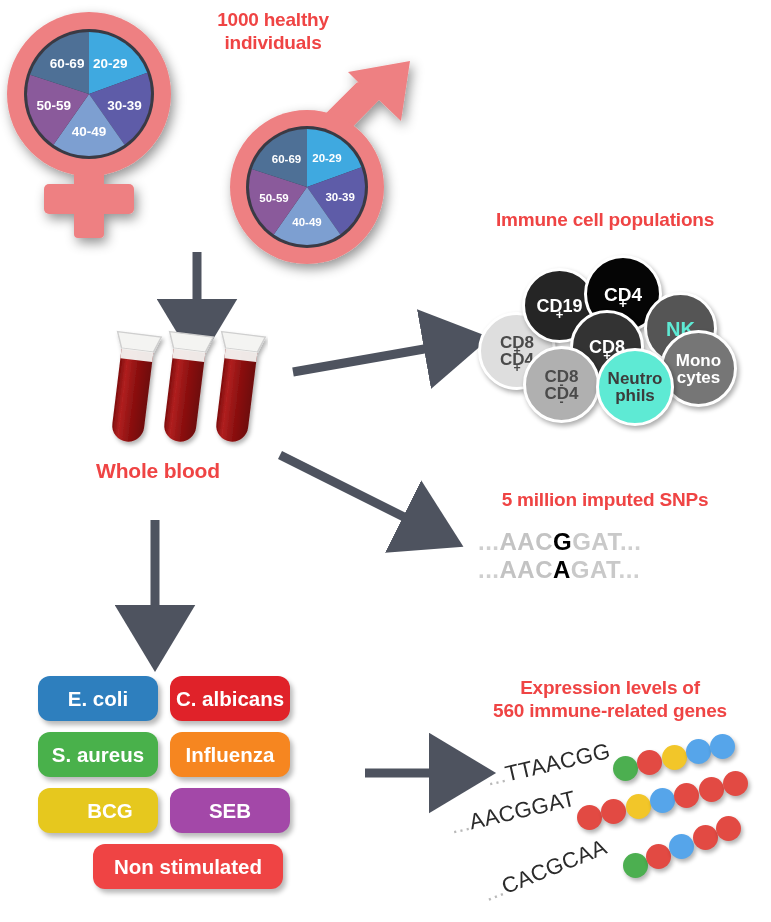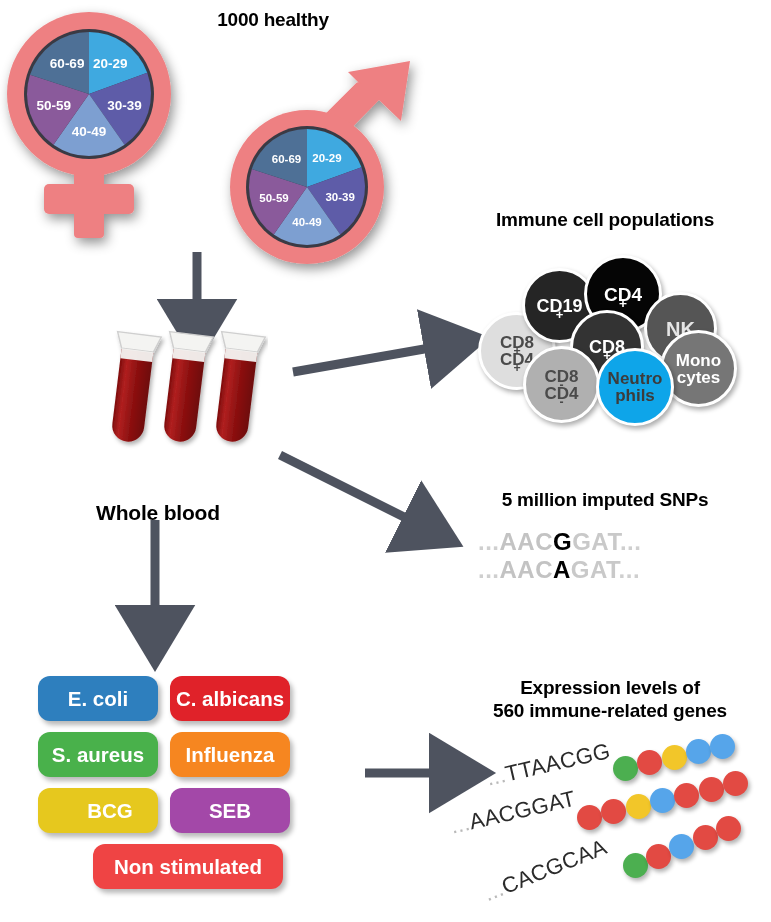--- a/index.html
+++ b/index.html
@@ -3,21 +3,21 @@
 <meta charset="utf-8">
 <style>
   html,body{margin:0;padding:0;background:#ffffff;}
   body{
     width:771px;height:922px;position:relative;overflow:hidden;
     font-family:"Liberation Sans", sans-serif;
     -webkit-font-smoothing:antialiased;
   }
   .abs{position:absolute;}
   .hdr{
-    font-weight:bold;font-size:19px;color:#000000;text-align:center;
+    font-weight:bold;font-size:19px;color:#ef4444;text-align:center;
     line-height:1.22;letter-spacing:-0.2px;
   }
 
   
   .sym{position:absolute;}
   .sym svg{display:block;overflow:visible;}
   .pielabel{
     font-size:13.5px;font-weight:bold;fill:#ffffff;
     font-family:"Liberation Sans", sans-serif;
     paint-order:stroke;
@@ -110,20 +110,21 @@
         <text x="118.47827056783404" y="103.68625574155897" text-anchor="middle" class="pielabel">30-39</text>
         <text x="83" y="129.7" text-anchor="middle" class="pielabel">40-49</text>
         <text x="47.72236002632939" y="104.30373321826943" text-anchor="middle" class="pielabel">50-59</text>
         <text x="61.134388614719995" y="62.40456780925196" text-anchor="middle" class="pielabel">60-69</text>
       </g>
   </svg>
 </div>
 
 <div class="abs hdr" style="left:178px;top:8px;width:190px;">
   <div>1000 healthy</div>
+  <div>individuals</div>
 </div>
 
 <div class="sym" id="male-symbol" style="left:205px;top:55px;">
   <svg width="225" height="215" viewBox="0 0 225 215">
     <defs>
       <filter id="mshadow" x="-35%" y="-35%" width="180%" height="180%">
         <feDropShadow dx="3" dy="5" stdDeviation="6" flood-color="#000" flood-opacity="0.42"></feDropShadow>
       </filter>
     </defs>
     <g filter="url(#mshadow)">
@@ -192,41 +193,41 @@
         <path d="M66 20 L66 30 L98 30 L98 20 Z" fill="#F4F4F2" opacity="0.95"></path>
       </g>
       <g transform="rotate(7 132 16)">
         <path d="M118 14 L118 96 a16 16 0 0 0 32 0 L150 14 Z" fill="url(#bl)"></path>
         <path d="M112 4 L156 4 L150 20 L118 20 Z" fill="#F4F4F2" stroke="#CFCFCF" stroke-width="1.4"></path>
         <path d="M118 20 L118 30 L150 30 L150 20 Z" fill="#F4F4F2" opacity="0.95"></path>
       </g>
     </g>
   </svg>
 </div>
-<div class="abs hdr" style="left:68px;top:500px;width:180px;font-size:21px;">Whole blood</div>
+<div class="abs hdr" style="left:68px;top:458px;width:180px;font-size:21px;">Whole blood</div>
 
 <div class="abs hdr" style="left:455px;top:208px;width:300px;">Immune cell populations</div>
 <div class="cellwrap" id="immune-cells">
     <div class="cell" style="left: 18px; top: 74px; width: 78px; height: 78px; background: rgb(222, 222, 222); color: rgb(74, 74, 74); font-size: 17px;">
       <div>
         <span>CD8<span class="sup">+</span></span>
         <span>CD4<span class="sup">+</span></span>
       </div>
     </div>
     <div class="cell" style="left: 62px; top: 30px; width: 75px; height: 75px; background: rgb(37, 37, 37); color: rgb(255, 255, 255); font-size: 18px;">
       <div>
         <span>CD19<span class="sup">+</span></span>
       </div>
     </div>
     <div class="cell" style="left: 124px; top: 17px; width: 78px; height: 78px; background: rgb(5, 5, 5); color: rgb(255, 255, 255); font-size: 19px;">
       <div>
         <span>CD4<span class="sup">+</span></span>
       </div>
     </div>
-    <div class="cell" style="left: 184px; top: 54px; width: 73px; height: 73px; background: rgb(85, 85, 85); color: #e5e5e5; font-size: 20px;">
+    <div class="cell" style="left: 184px; top: 54px; width: 73px; height: 73px; background: rgb(85, 85, 85); color: #5eead4; font-size: 20px;">
       <div>
         <span>NK</span>
       </div>
     </div>
     <div class="cell" style="left: 110px; top: 72px; width: 74px; height: 74px; background: rgb(51, 51, 51); color: rgb(255, 255, 255); font-size: 18px;">
       <div>
         <span>CD8<span class="sup">+</span></span>
       </div>
     </div>
     <div class="cell" style="left: 200px; top: 92px; width: 77px; height: 77px; background: rgb(118, 118, 118); color: rgb(255, 255, 255); font-size: 17px;">
@@ -234,21 +235,21 @@
         <span>Mono</span>
         <span>cytes</span>
       </div>
     </div>
     <div class="cell" style="left: 63px; top: 108px; width: 77px; height: 77px; background: rgb(176, 176, 176); color: rgb(74, 74, 74); font-size: 17px;">
       <div>
         <span>CD8<span class="sup">-</span></span>
         <span>CD4<span class="sup">-</span></span>
       </div>
     </div>
-    <div class="cell" style="left: 136px; top: 110px; width: 78px; height: 78px; background: #0ea5e9; color: rgb(60, 60, 60); font-size: 17px;">
+    <div class="cell" style="left: 136px; top: 110px; width: 78px; height: 78px; background: #5eead4; color: rgb(60, 60, 60); font-size: 17px;">
       <div>
         <span>Neutro</span>
         <span>phils</span>
       </div>
     </div>
   </div>
 
 <div class="abs hdr" style="left:455px;top:488px;width:300px;">5 million imputed SNPs</div>
 <div class="snpwrap" id="snp-rows">
     <div class="snprow"><span class="dots">...</span><span class="lead">AAC</span><b>G</b><span class="tail">GAT</span><span class="dots">...</span></div>

